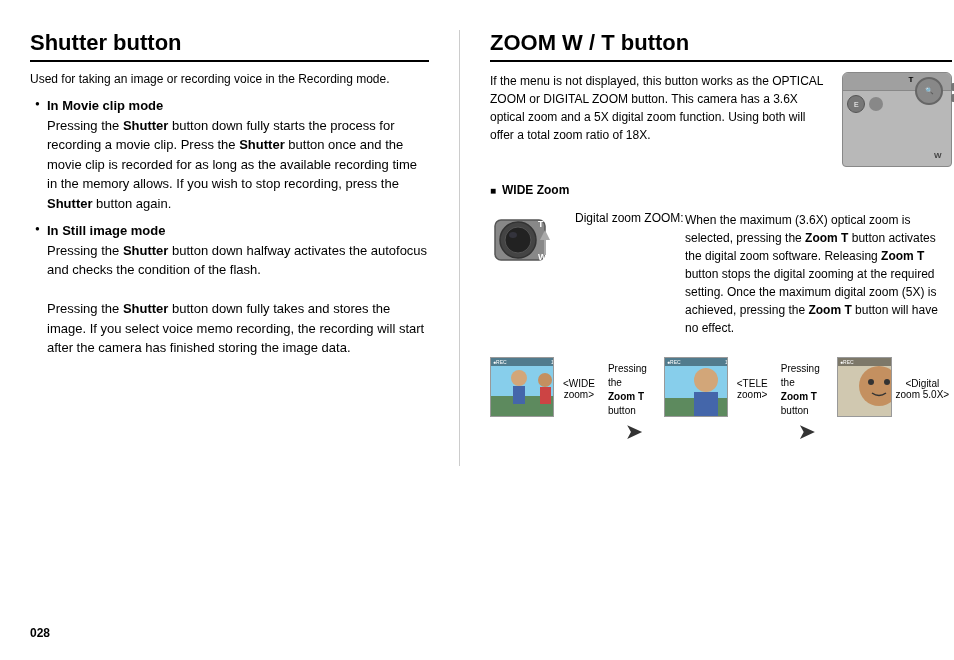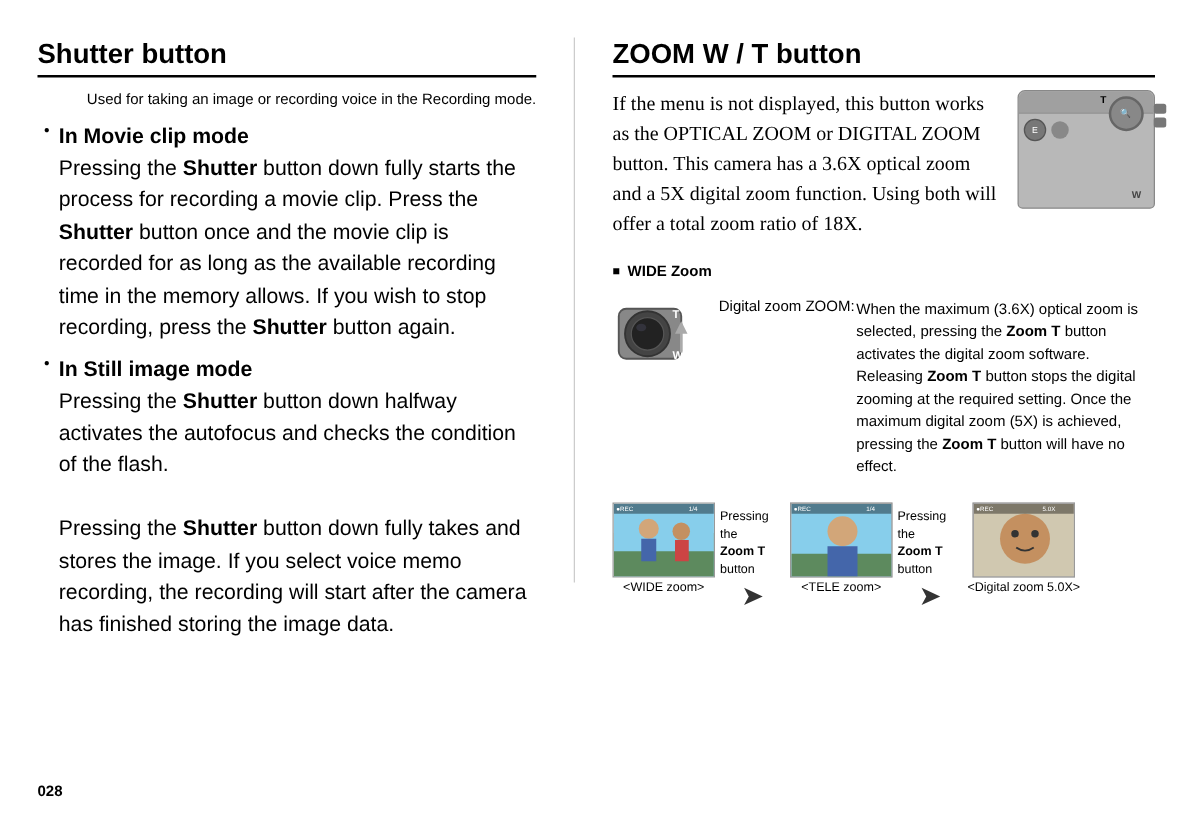--- a/index.html
+++ b/index.html
@@ -32,31 +32,30 @@
     .section-title {
       font-size: 22px;
       font-weight: bold;
       border-bottom: 2px solid #000;
       padding-bottom: 4px;
       margin-bottom: 10px;
     }
     .intro-text {
       font-size: 12px;
       margin-bottom: 10px;
-      text-align: right;
     }
     ul.bullet-list {
       list-style: none;
       margin-left: 5px;
     }
     ul.bullet-list li {
       padding-left: 12px;
       position: relative;
       margin-bottom: 8px;
-      font-size: 17px;
+      font-size: 13px;
       line-height: 1.5;
     }
     ul.bullet-list li::before {
       content: "●";
       position: absolute;
       left: 0;
       font-size: 8px;
       top: 2px;
     }
     .shutter-diagram {
@@ -106,24 +105,23 @@
       top: 4px;
       right: 50px;
       width: 0;
       height: 0;
       border-left: 8px solid transparent;
       border-right: 8px solid transparent;
       border-top: 14px solid #555;
     }
     
     .zoom-intro {
-      font-size: 16px;
+      font-size: 12px;
       line-height: 1.5;
       margin-bottom: 10px;
-      font-family: Liberation Serif, serif;
     }
     .tele-zoom-section {
       clear: both;
       margin-top: 8px;
     }
     .tele-zoom-title {
       font-size: 12px;
       font-weight: bold;
       margin-bottom: 8px;
       display: flex;
@@ -150,21 +148,21 @@
     
     .zoom-images-row {
       display: flex;
       align-items: flex-start;
       margin-top: 14px;
       gap: 4px;
       clear: both;
     }
     .zoom-img-block {
       display: flex;
-      flex-direction: column;
+      flex-direction: row;
       align-items: center;
       font-size: 10px;
     }
     .zoom-img-box {
       width: 82px;
       height: 60px;
       background: #c0c0c0;
       border: 1px solid #999;
       position: relative;
       overflow: hidden;

